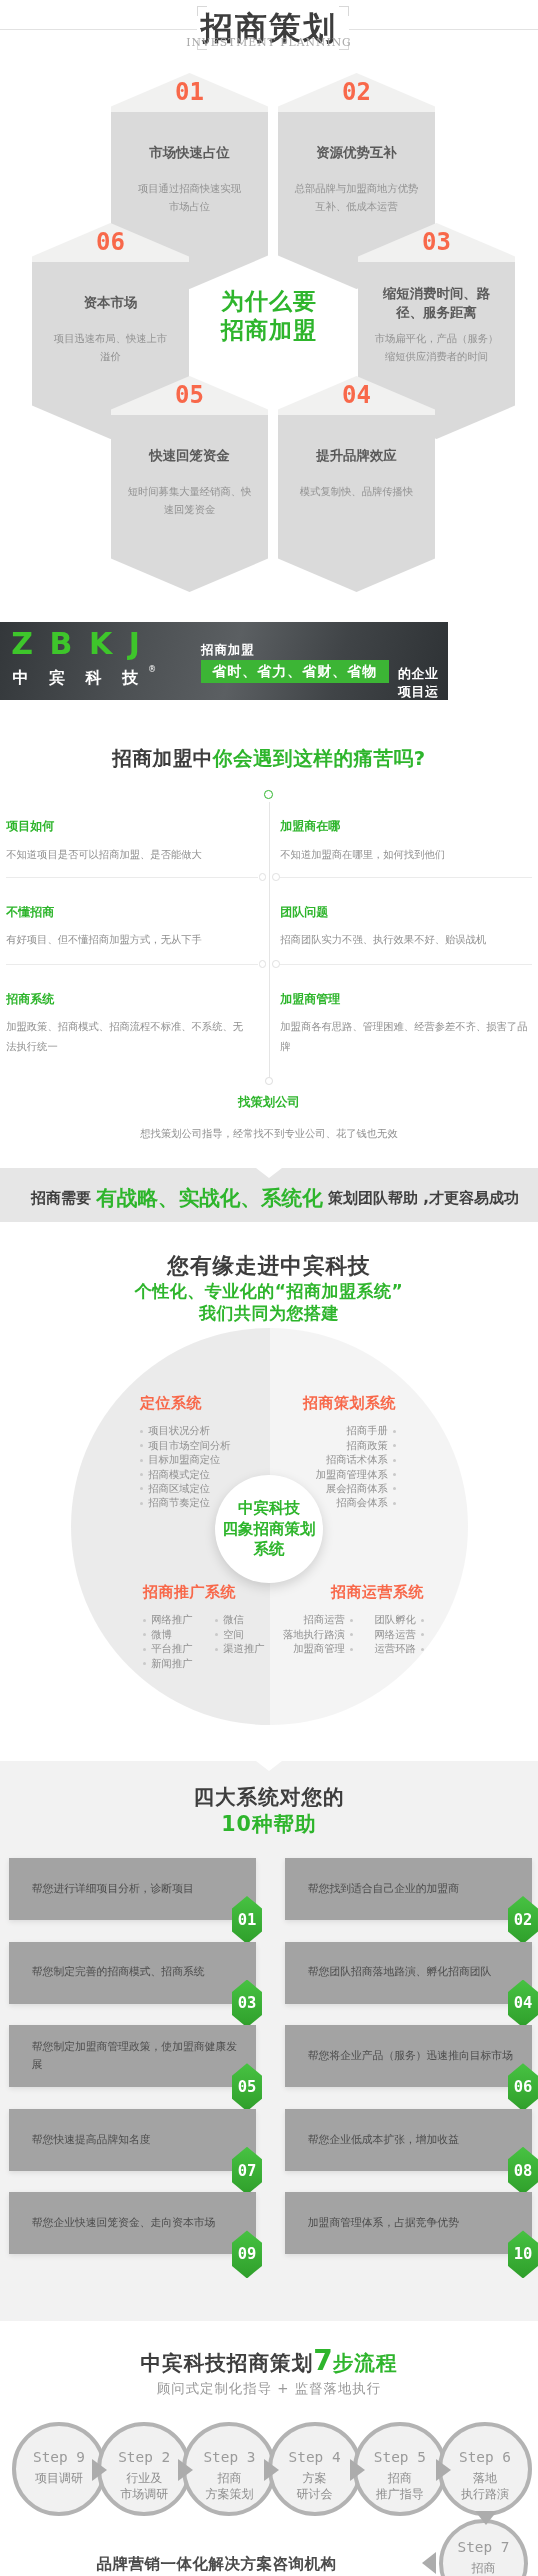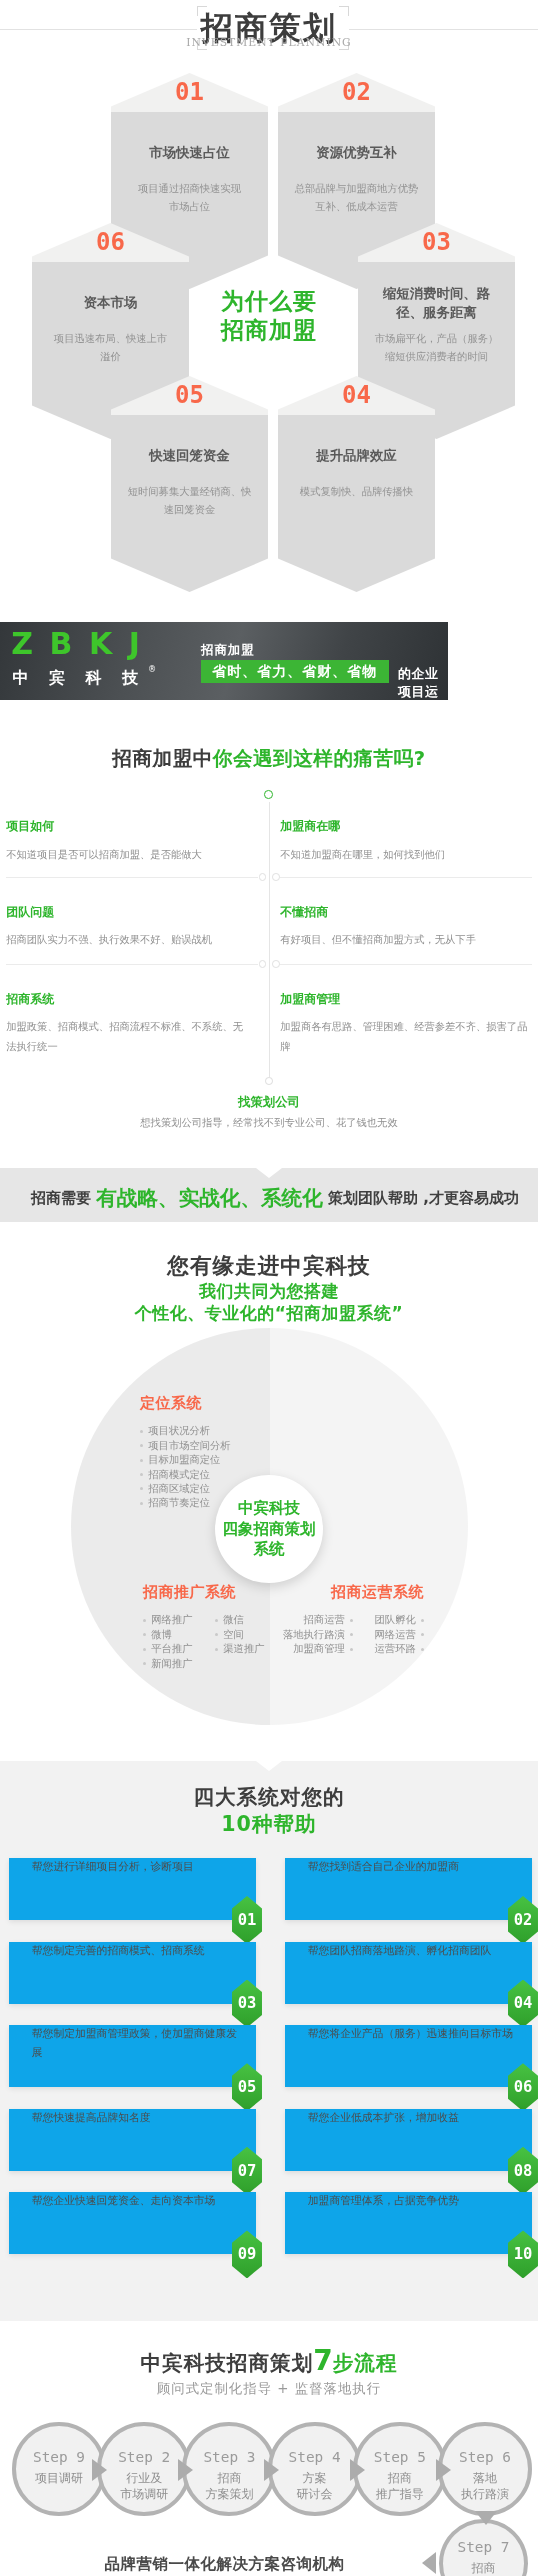--- a/index.html
+++ b/index.html
@@ -66,21 +66,21 @@
   .pain-cell:nth-of-type(even){padding:26px 6.2px 0 11.3px;}
   .pain-cell:nth-of-type(1),.pain-cell:nth-of-type(2){padding-top:14.4px;}
   .pain-title{font-size:12px;font-weight:bold;color:#2eb52c;}
   .pain-desc{margin-top:9.3px;font-size:10.3px;color:#909090;line-height:19.6px;}
   .hdiv{position:absolute;height:0.5px;background:#ebebeb;width:252px;}
   .hdiv::after{content:"";position:absolute;top:-3.6px;width:5.7px;height:5.7px;border:0.5px solid #e0e0e0;
                border-radius:50%;background:#fff;}
   .hdiv-l::after{right:-8.2px;}  .hdiv-r::after{left:-8.2px;}
   .seek{position:absolute;left:0;top:1094px;width:538px;text-align:center;}
   .seek-title{font-size:12.4px;font-weight:bold;color:#2eb52c;}
-  .seek-desc{margin-top:5px;font-size:10.3px;color:#909090;text-align:center;}
+  .seek-desc{margin-top:16px;font-size:10.3px;color:#909090;text-align:center;}
 
   
   .need{position:absolute;left:0;top:1168px;width:538px;height:54px;background:#e6e6e6;padding-left:6px;}
   .notch{position:absolute;top:0;left:256px;width:0;height:0;
          border-left:13.4px solid transparent;border-right:13.4px solid transparent;border-top:10.3px solid #fff;}
   .need-line{height:54px;display:flex;align-items:center;justify-content:center;gap:5.2px;padding-top:3.1px;}
   .need-dark{font-size:15px;font-weight:bold;color:#3f3f3f;}
   .need-green{font-size:20.6px;font-weight:bold;color:#2eb52c;}
 
   
@@ -109,22 +109,22 @@
   .q4{left:264px;top:1583px;width:160px;text-align:right;}
   .q4 .q-list{display:grid;grid-template-columns:89px 71px;}
 
   
   .helps-bg{position:absolute;left:0;top:1761px;width:538px;height:560px;background:#f2f2f2;}
   .helps-title{position:absolute;left:0;top:1784px;width:538px;text-align:center;
                font-size:20.6px;font-weight:bold;line-height:27px;letter-spacing:1px;}
   .helps-title .dark{color:#3e3e3e;} .helps-title .green{color:#2eb52c;}
   .help-grid{position:absolute;left:8.8px;top:1858px;width:523px;display:grid;
              grid-template-columns:247px 247px;column-gap:29px;row-gap:21.6px;grid-auto-rows:62px;}
-  .help-card{position:relative;background:#0ea5e9;box-shadow:0 1.5px 5.2px rgba(0,0,0,.09);
-             display:flex;align-items:flex-start;box-sizing:border-box;padding:0 10px 0 23px;
+  .help-card{position:relative;background:#a3a3a3;box-shadow:0 1.5px 5.2px rgba(0,0,0,.09);
+             display:flex;align-items:center;box-sizing:border-box;padding:0 10px 0 23px;
              font-size:10.8px;color:#4c4c4c;line-height:18.5px;}
   .help-badge{position:absolute;right:-6.2px;bottom:-24px;width:30px;height:48px;
               clip-path:polygon(50% 0,100% 26%,100% 74%,50% 100%,0 74%,0 26%);
               background:linear-gradient(180deg,#47c242,#2f9f2b);color:#fff;
               display:flex;align-items:center;justify-content:center;
               font-family:"DejaVu Sans Mono",monospace;font-weight:bold;font-size:15.5px;}
 
   
   .proc-title{position:absolute;left:0;top:2344px;width:538px;text-align:center;font-weight:bold;}
   .proc-dark{font-size:20.6px;color:#3e3e3e;letter-spacing:1px;}
@@ -141,21 +141,21 @@
   .steps .step:nth-of-type(7) .step-label{margin-top:15.5px;}
   .arrow{position:absolute;width:0;height:0;z-index:3;}
   .arrow-r{border-top:11.3px solid transparent;border-bottom:11.3px solid transparent;border-left:15.5px solid #acacac;top:2459px;}
   .ar1{left:92px;} .ar2{left:178px;} .ar3{left:264px;} .ar4{left:350px;} .ar5{left:436px;}
   .arrow-d{left:475px;top:2511px;border-left:11.3px solid transparent;border-right:11.3px solid transparent;
            border-top:14.4px solid #acacac;}
   .arrow-l{left:422px;top:2552px;border-top:11.3px solid transparent;border-bottom:11.3px solid transparent;
            border-right:14.4px solid #acacac;}
 
   
-  .footer{position:absolute;left:16px;top:2554px;width:417px;text-align:center;}
+  .footer{position:absolute;left:8px;top:2554px;width:417px;text-align:center;}
   .footer-line{font-size:15.5px;color:#4a4a4a;font-weight:bold;letter-spacing:0.5px;}
 </style>
 </head>
 <body>
 
 <div class="page">
 
   <div class="hdr-line left"></div>
   <div class="hdr-line right"></div>
   <div class="hdr-box">
@@ -240,27 +240,27 @@
         <div class="pain-title">项目如何</div>
         <div class="pain-desc">不知道项目是否可以招商加盟、是否能做大</div>
       </div>
 
       <div class="pain-cell">
         <div class="pain-title">加盟商在哪</div>
         <div class="pain-desc">不知道加盟商在哪里，如何找到他们</div>
       </div>
 
       <div class="pain-cell">
+        <div class="pain-title">不懂招商</div>
+        <div class="pain-desc">有好项目、但不懂招商加盟方式，无从下手</div>
+      </div>
+
+      <div class="pain-cell">
         <div class="pain-title">团队问题</div>
         <div class="pain-desc">招商团队实力不强、执行效果不好、贻误战机</div>
-      </div>
-
-      <div class="pain-cell">
-        <div class="pain-title">不懂招商</div>
-        <div class="pain-desc">有好项目、但不懂招商加盟方式，无从下手</div>
       </div>
 
       <div class="pain-cell">
         <div class="pain-title">招商系统</div>
         <div class="pain-desc">加盟政策、招商模式、招商流程不标准、不系统、无法执行统一</div>
       </div>
 
       <div class="pain-cell">
         <div class="pain-title">加盟商管理</div>
         <div class="pain-desc">加盟商各有思路、管理困难、经营参差不齐、损害了品牌</div>
@@ -280,35 +280,47 @@
     <div class="notch" style="left:256px;"></div>
     <div class="need-line">
       <span class="need-dark">招商需要</span>
       <span class="need-green">有战略、实战化、系统化</span>
       <span class="need-dark">策划团队帮助 ,才更容易成功</span>
     </div>
   </div>
 
   <div class="welcome-title">您有缘走进中宾科技</div>
   <div class="welcome-sub">
+    <div>个性化、专业化的“招商加盟系统”</div>
     <div>我们共同为您搭建</div>
-    <div>个性化、专业化的“招商加盟系统”</div>
   </div>
 
   <div class="quad-circle"></div>
   <div class="quad q1">
     <div class="q-title">定位系统</div>
     <ul class="q-list">
 
     <li class="dot-b">项目状况分析</li>
         <li class="dot-b">项目市场空间分析</li>
         <li class="dot-b">目标加盟商定位</li>
         <li class="dot-b">招商模式定位</li>
         <li class="dot-b">招商区域定位</li>
         <li class="dot-b">招商节奏定位</li>
+      </ul>
+  </div>
+  <div class="quad q2">
+    <div class="q-title">招商策划系统</div>
+    <ul class="q-list">
+
+    <li class="dot-a">招商手册</li>
+        <li class="dot-a">招商政策</li>
+        <li class="dot-a">招商话术体系</li>
+        <li class="dot-a">加盟商管理体系</li>
+        <li class="dot-a">展会招商体系</li>
+        <li class="dot-a">招商会体系</li>
       </ul>
   </div>
   <div class="quad q3">
     <div class="q-title">招商推广系统</div>
     <ul class="q-list">
 
     <li class="dot-b">网络推广</li>
         <li class="dot-b">微信</li>
         <li class="dot-b">微博</li>
         <li class="dot-b">空间</li>

